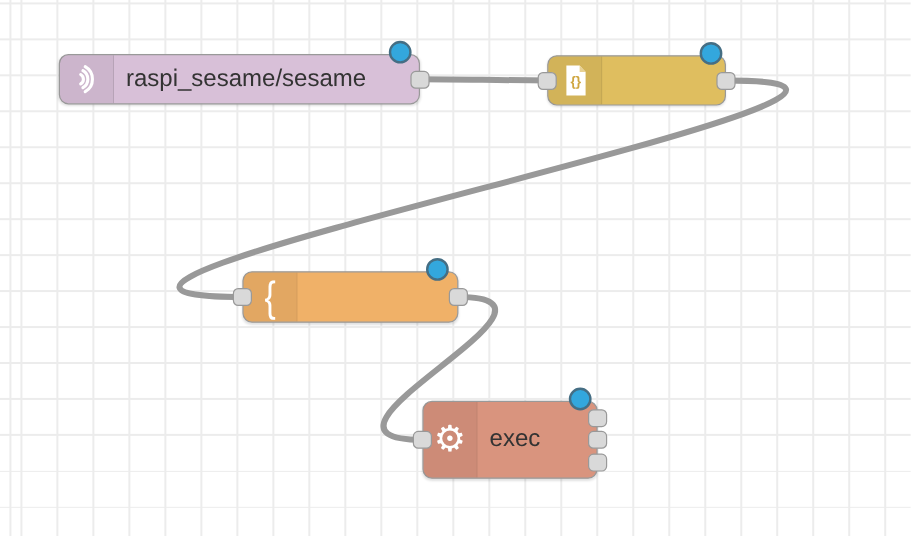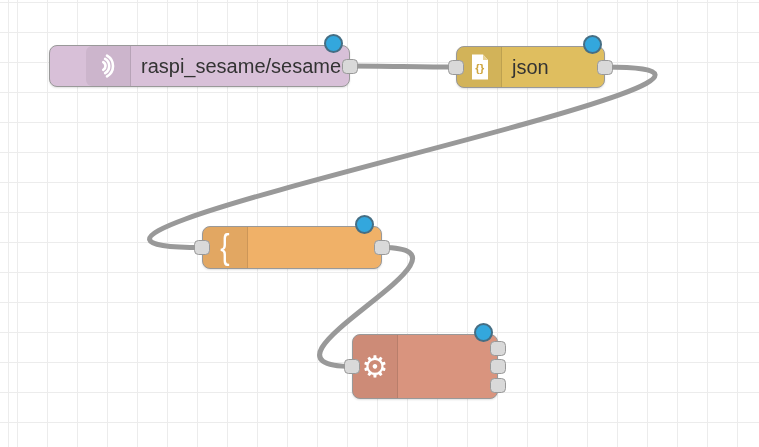--- a/index.html
+++ b/index.html
@@ -12,21 +12,21 @@
     background-position:17px 0, 0 2px;
     font-family:"Liberation Sans","DejaVu Sans",sans-serif;
   }
   svg.wires{position:absolute;left:0;top:0;z-index:1;}
   svg.wires path{fill:none;stroke:#999999;stroke-width:5;stroke-linecap:round;}
   .node{
     position:absolute;z-index:2;display:flex;align-items:stretch;
     border:1.5px solid #999999;border-radius:8px;box-sizing:border-box;
     box-shadow:0 1px 2px rgba(0,0,0,0.12);
   }
-  .node-mqtt{background:#d8c0d8;padding-left:36px;}
+  .node-mqtt{background:#d8c0d8;}
   .node-json{background:#dfbe5f;}
   .node-template{background:#f0b168;}
   .node-exec{background:#d9947e;}
   .icon-area{
     width:44px;flex:0 0 44px;display:flex;align-items:center;justify-content:center;
     background:rgba(0,0,0,0.055);border-right:1.5px solid rgba(0,0,0,0.10);
     border-radius:6px 0 0 6px;overflow:hidden;
   }
   .node-label{
     flex:1;display:flex;align-items:center;padding-left:10px;
@@ -68,33 +68,33 @@
   </div>
 
   <div class="node node-json" style="left:456px;top:46px;width:149px;height:42px">
     <div class="icon-area">
       <svg width="32" height="32" viewBox="0 0 32 32">
         <path d="M9 3.5 L20 3.5 L25 9 L25 28.5 L9 28.5 Z" fill="#ffffff"></path>
         <path d="M20 3.5 L20 9 L25 9 Z" fill="#e8d193"></path>
         <text x="16.8" y="20.8" text-anchor="middle" font-size="11.5" font-weight="bold" fill="#cfa63f">{}</text>
       </svg>
     </div>
-    <div class="node-label">json</div>
   </div>
 
   <div class="node node-template" style="left:202px;top:226px;width:180px;height:43px">
     <div class="icon-area">
       <span class="glyph-brace">{</span>
     </div>
   </div>
 
   <div class="node node-exec" style="left:352px;top:334px;width:146px;height:65px">
     <div class="icon-area">
       <span class="glyph-gear">⚙</span>
     </div>
+    <div class="node-label">exec</div>
   </div>
 
   <div class="port" style="left:342px;top:58.5px"></div>
   <div class="port" style="left:448px;top:59.5px"></div>
   <div class="port" style="left:597px;top:59.5px"></div>
   <div class="port" style="left:194px;top:240px"></div>
   <div class="port" style="left:374px;top:240px"></div>
   <div class="port" style="left:344px;top:359px"></div>
   <div class="port" style="left:490px;top:340.5px"></div>
   <div class="port" style="left:490px;top:359px"></div>

